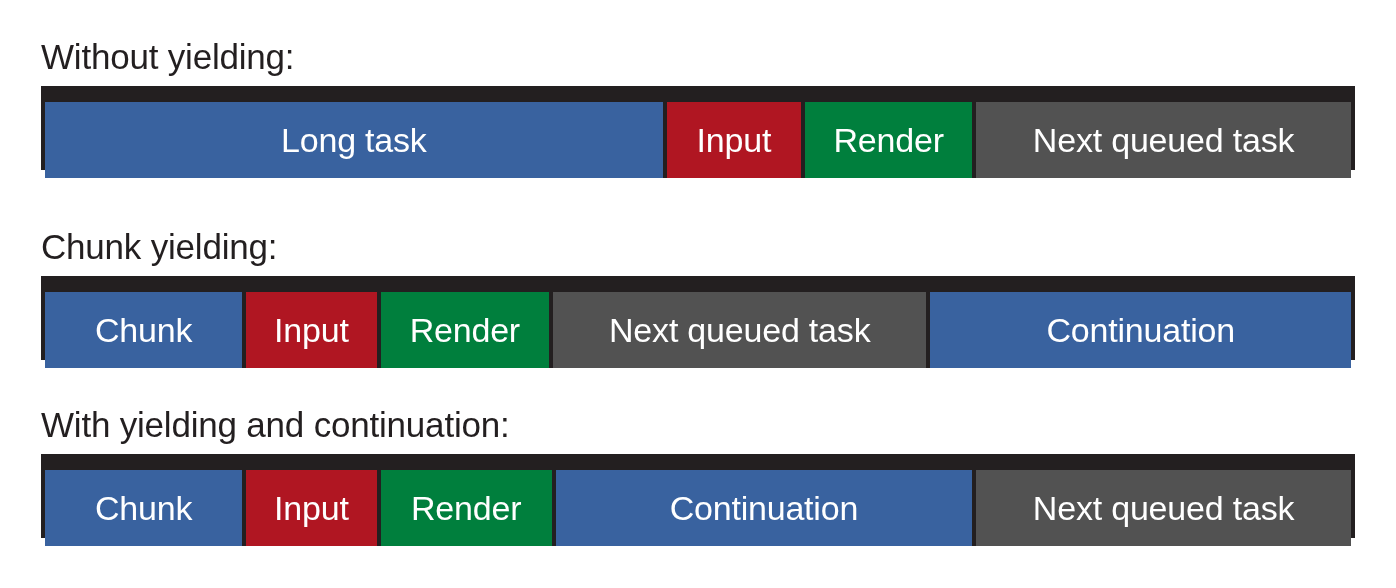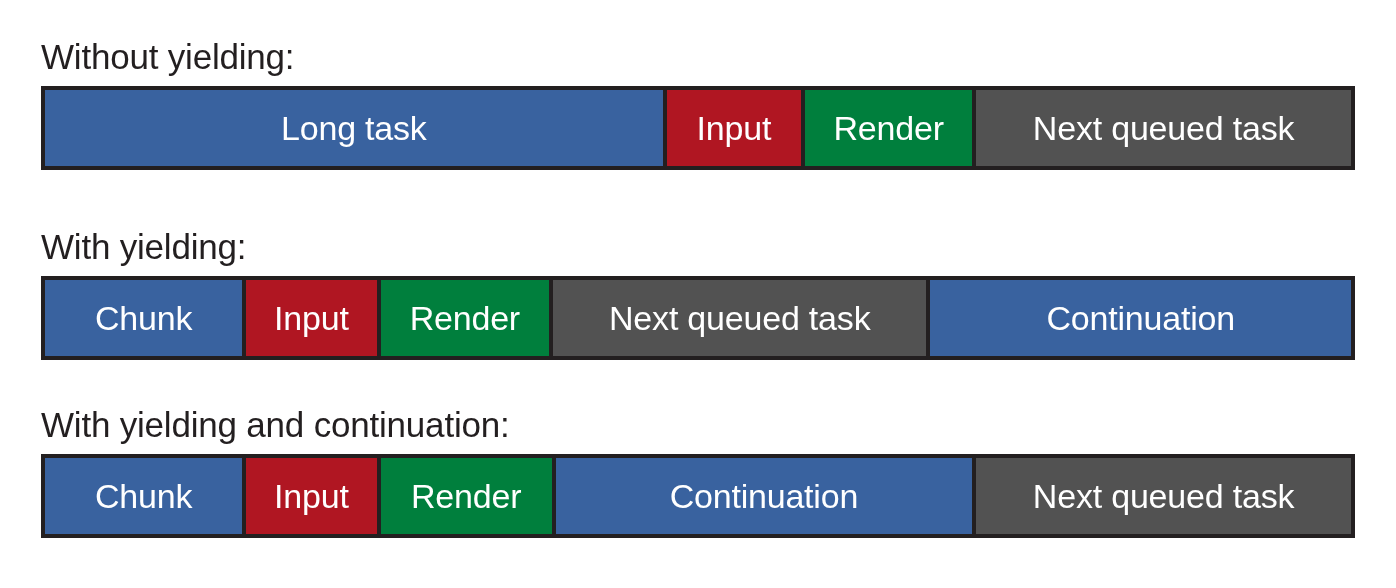--- a/index.html
+++ b/index.html
@@ -41,20 +41,21 @@
     background: #231f20;
   }
   .seg {
     display: flex;
     align-items: center;
     justify-content: center;
     box-sizing: border-box;
     height: 100%;
     overflow: hidden;
     border-right: 4px solid #231f20;
+    margin-top: 12px;
   }
   .seg:last-child {
     border-right: none;
   }
   .seg-label {
     color: #ffffff;
     font-size: 34px;
     line-height: 36px;
     letter-spacing: -0.2px;
     white-space: nowrap;
@@ -82,21 +83,21 @@
       <div class="seg" style="flex: 0 0 13.1%; background-color: rgb(0, 127, 61);">
         <span class="seg-label">Render</span>
       </div>
       <div class="seg" style="flex: 0 0 28.7%; background-color: rgb(82, 82, 82);">
         <span class="seg-label">Next queued task</span>
       </div>
     </div>
   </div>
 
   <div class="group" id="group-1">
-    <div class="group-label">With yielding:</div>
+    <div class="group-label">Chunk yielding:</div>
     <div class="bar">
       <div class="seg" style="flex: 0 0 15.4%; background-color: rgb(57, 98, 159);">
         <span class="seg-label">Chunk</span>
       </div>
       <div class="seg" style="flex: 0 0 10.3%; background-color: rgb(176, 22, 34);">
         <span class="seg-label">Input</span>
       </div>
       <div class="seg" style="flex: 0 0 13.2%; background-color: rgb(0, 127, 61);">
         <span class="seg-label">Render</span>
       </div>

